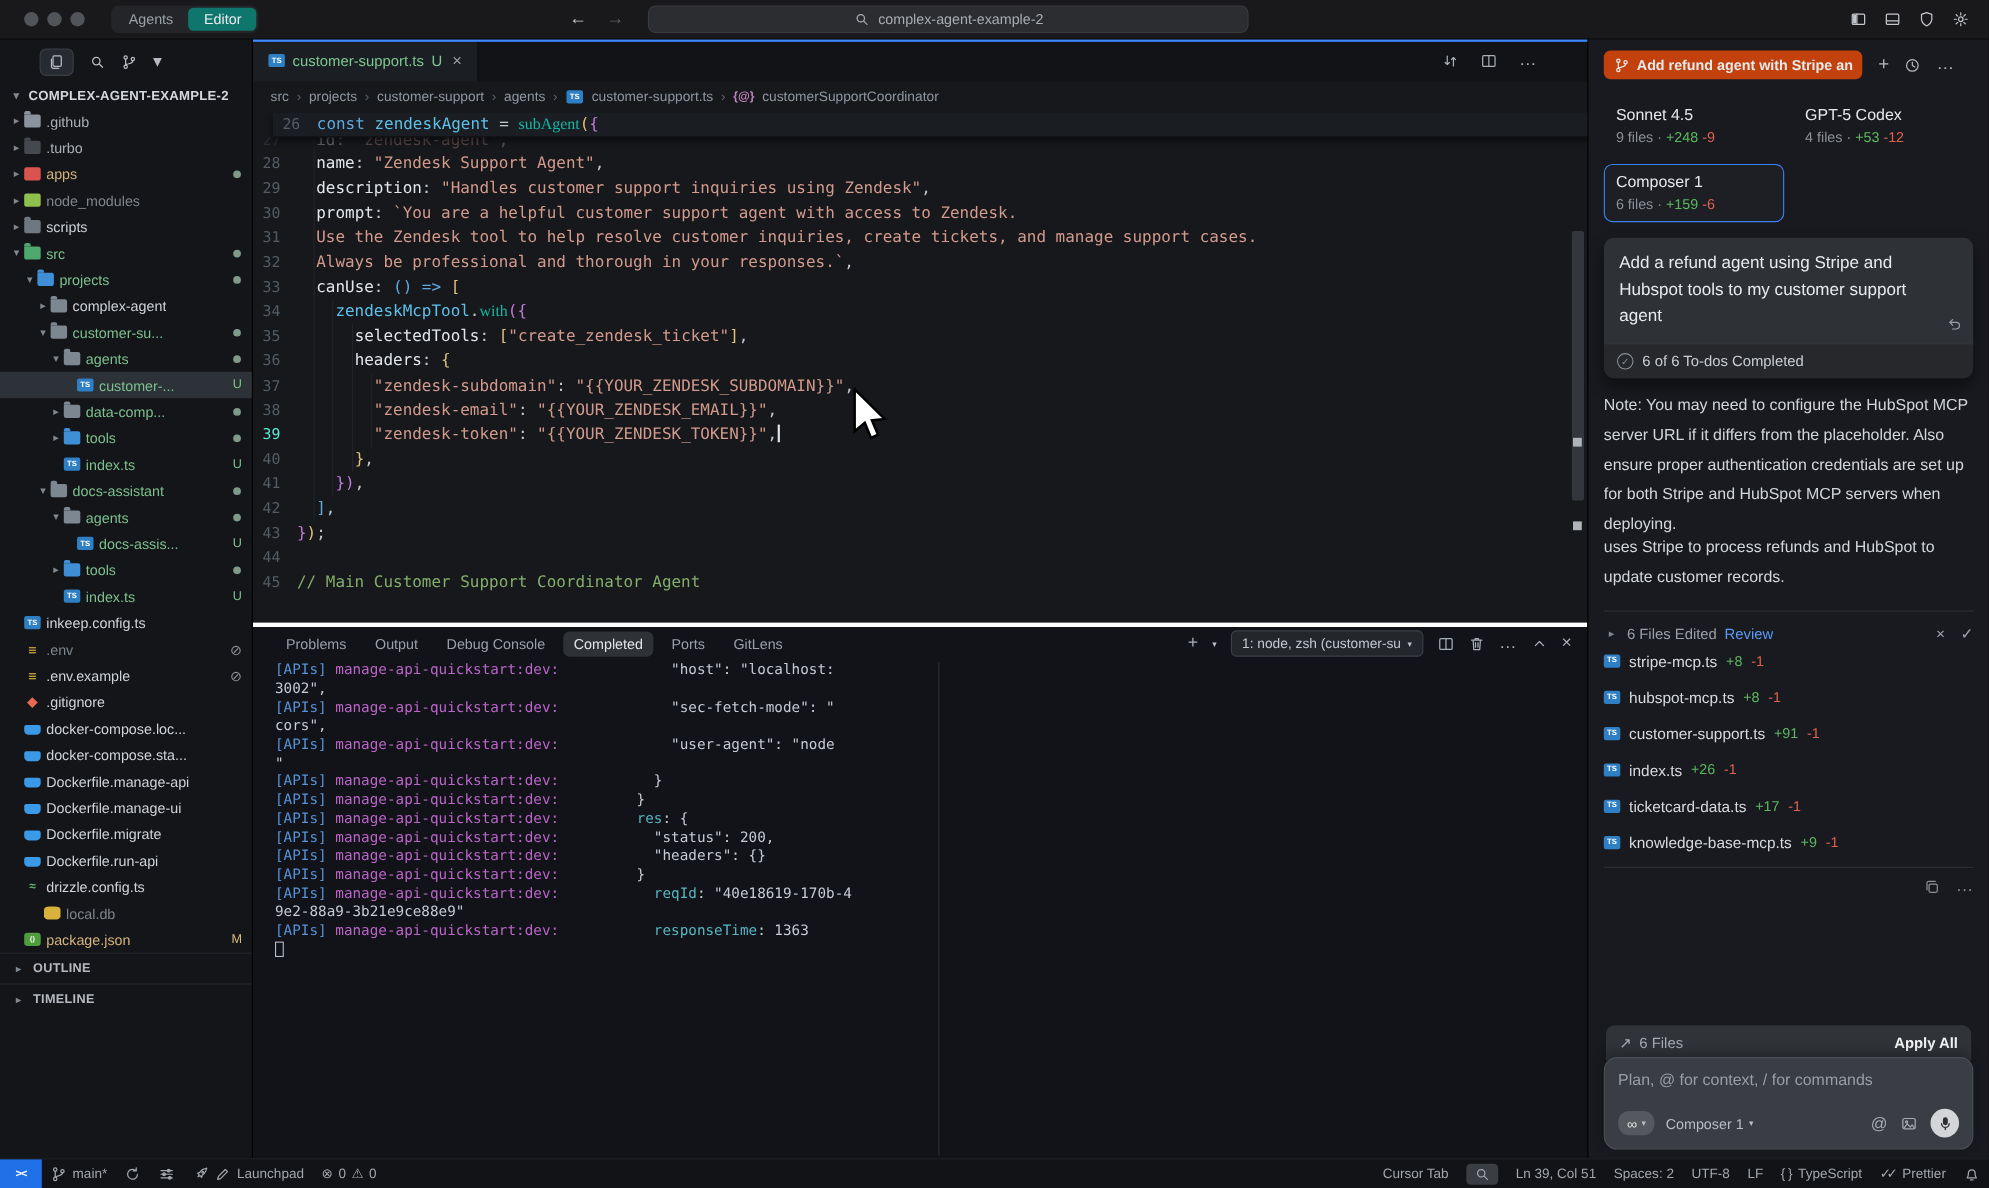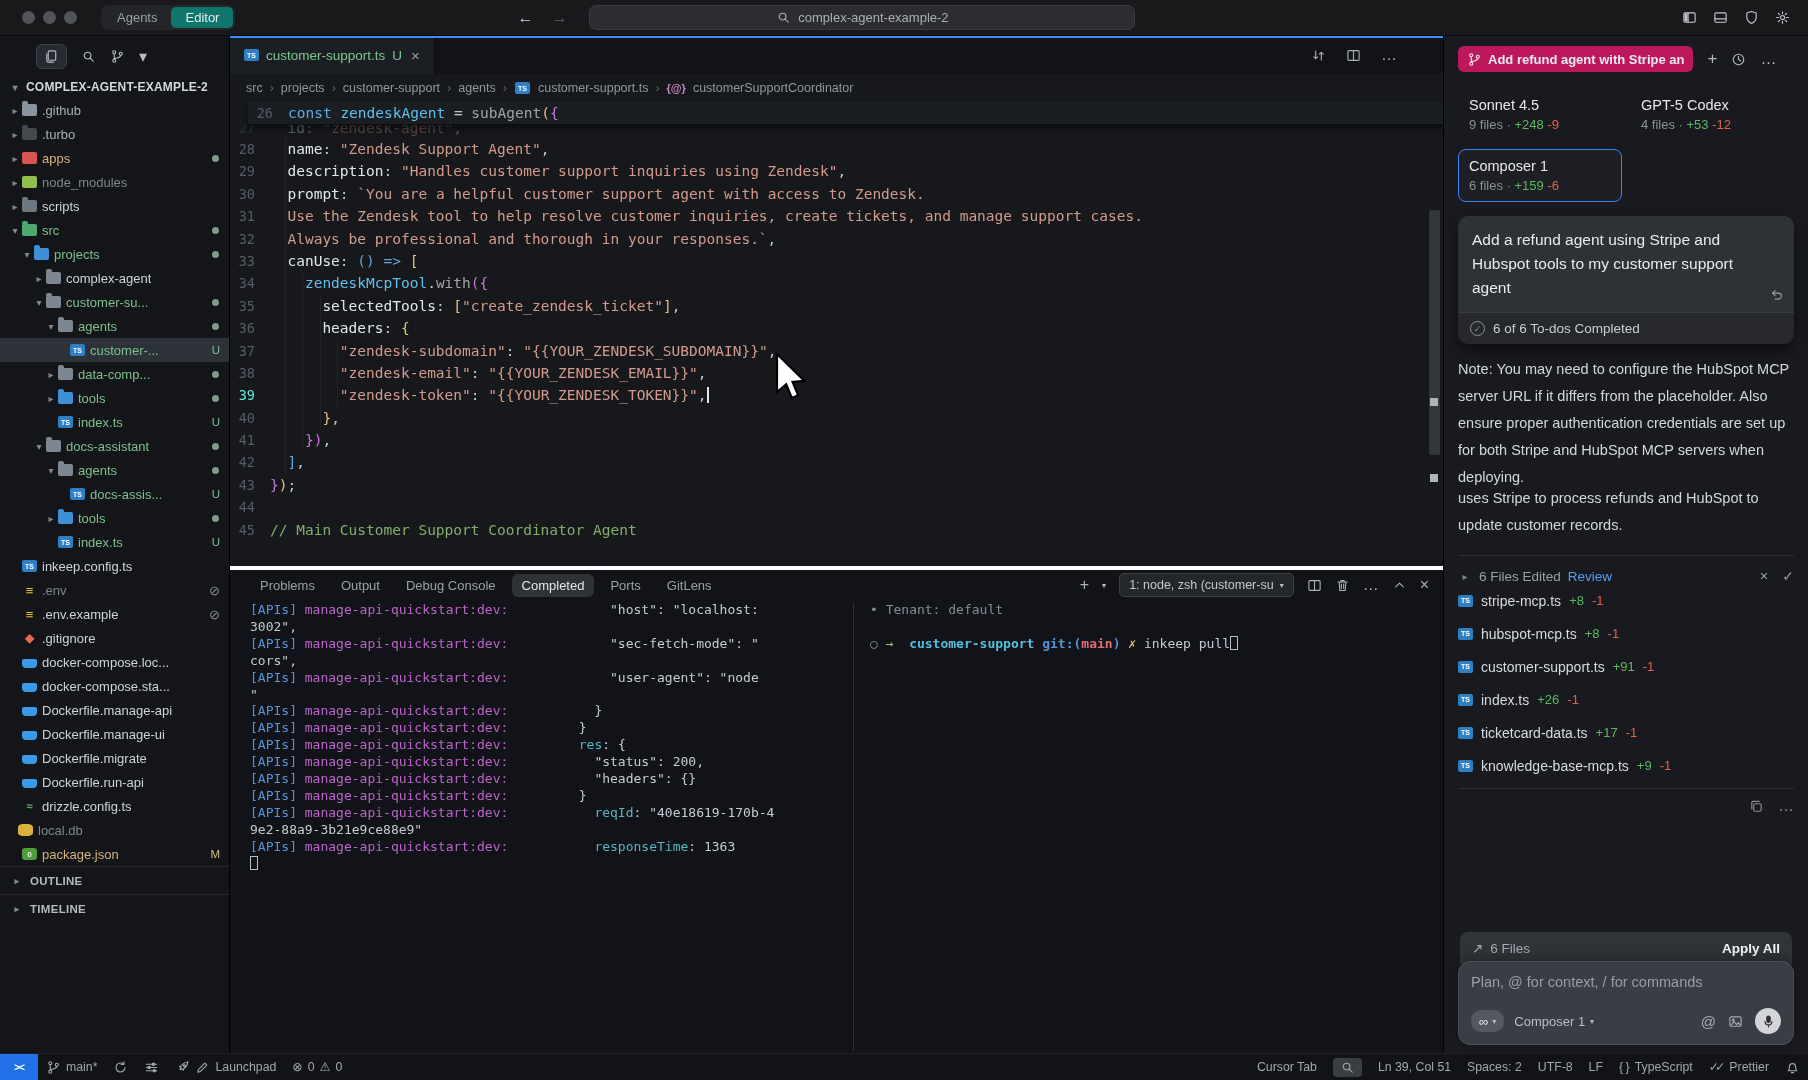--- a/index.html
+++ b/index.html
@@ -76,21 +76,21 @@
   .code-line { display:flex; height:22.4px; line-height:22.4px; position:relative; }
   .code-line.sticky { position:absolute; left:18px; top:0; width:100%; background:#1a1d22; z-index:4;
     box-shadow:0 4px 7px rgba(0,0,0,.55); }
   #codelines { position:absolute; top:23px; left:0; width:100%; }
   .code-line.clipped { height:13px; overflow:hidden; opacity:.35; }
   .code-line.clipped .gutter,.code-line.clipped .ltext { transform:translateY(-8px); }
   .gutter { width:40px; text-align:right; padding-right:15px; color:#555c66; flex:0 0 auto; font-size:13.5px; }
   .gutter.active { color:#5eead4; }
   .ltext { white-space:pre; }
   .guide { position:absolute; top:0; bottom:0; width:1px; background:rgba(255,255,255,.055); }
-  .tk-k{color:#5fa9e0;} .tk-i{color:#5fc0ea;} .tk-f{color:#a3a3a3;} .tk-p{color:#e2e6ea;}
+  .tk-k{color:#5fa9e0;} .tk-i{color:#5fc0ea;} .tk-f{color:#14b8a6;font-family:Liberation Serif, serif;} .tk-p{color:#e2e6ea;}
   .tk-w{color:#c2c8d0;} .tk-s{color:#d29a8c;} .tk-c{color:#84ad6a;} .tk-y{color:#e2c178;}
   .tk-m{color:#c678dd;} .tk-b{color:#5fa9e0;}
   .caret { display:inline-block; width:2px; height:16px; background:#e2e6ea; vertical-align:-3px; }
   #edscroll { position:absolute; right:3px; top:108px; width:11px; height:245px; background:#33363c; border-radius:2px; }
   .edmark { position:absolute; right:5px; width:8px; height:8px; background:#aeb4ba; }
 
   
   #panel { position:absolute; left:0; top:530px; width:100%; bottom:0; background:#111318; border-top:4px solid #ffffff; }
   #paneltabs { height:30px; display:flex; align-items:center; gap:6px; padding-left:20px; font-size:13px; color:#9aa0a6; }
   .ptab { padding:4px 10px; border-radius:6px; }
@@ -106,21 +106,21 @@
   .tline { white-space:pre; }
   .tk-tb{color:#5693d6;} .tk-tm{color:#bb65c8;} .tk-tw{color:#c6cbd1;} .tk-cy{color:#56b6c2;}
   .tk-d{color:#868c93;} .tk-g{color:#8fce6f;} .tk-cy2{color:#53c1de;font-weight:700;}
   .tk-bl{color:#5693d6;font-weight:700;} .tk-rd{color:#e06c75;font-weight:700;} .tk-yl{color:#e3c06a;font-weight:700;}
   .caret-hollow { display:inline-block; width:8px; height:14px; border:1px solid #b7bdc4; vertical-align:-2px; }
 
   
   #chat { position:absolute; left:1443px; right:0; top:36px; bottom:27px; background:#191a1f;
     border-left:1px solid #000; padding:10px 14px 8px; display:flex; flex-direction:column; }
   #chathead { display:flex; align-items:center; gap:12px; }
-  #chattitle { flex:0 0 auto; display:flex; align-items:center; gap:6px; background:#be185d; border-radius:6px;
+  #chattitle { flex:0 0 auto; display:flex; align-items:center; gap:6px; background:#c2410c; border-radius:6px;
     height:26px; padding:0 9px; font-size:13px; font-weight:700; color:#e8eaec; max-width:238px;
     white-space:nowrap; overflow:hidden; }
   #chathead .hic { color:#b4b8bd; margin-left:2px; }
   #chathead .plus { font-size:17px; }
   #models { display:grid; grid-template-columns:1fr 1fr; gap:8px; margin-top:16px; }
   .mcell { padding:8px 10px; border-radius:8px; border:1px solid transparent; }
   .mcell.selected { border:1.5px solid #3b82f6; background:#1d1f24; }
   .mname { font-size:14.5px; color:#e6e8ea; }
   .mmeta { font-size:13px; color:#8d9196; margin-top:4px; }
   .madd { color:#5cb85f; } .mdel { color:#e0604f; }
@@ -414,21 +414,21 @@
         <div class="trow" style="padding-left: 8px;">
           <span class="tarrow"></span>
           <span class="fic fi-docker"></span>
           <span class="tlabel c-white">Dockerfile.run-api</span>
         </div>
         <div class="trow" style="padding-left: 8px;">
           <span class="tarrow"></span>
           <span class="fic fi-drizzle">≈</span>
           <span class="tlabel c-white">drizzle.config.ts</span>
         </div>
-        <div class="trow" style="padding-left: 4px;">
+        <div class="trow" style="padding-left: 26px;">
           <span class="tarrow"></span>
           <span class="fic fi-db"></span>
           <span class="tlabel c-dim">local.db</span>
         </div>
         <div class="trow" style="padding-left: 8px;">
           <span class="tarrow"></span>
           <span class="fic fi-npm">{}</span>
           <span class="tlabel c-yellow">package.json</span>
           <span class="tbadge bM">M</span>
         </div>
@@ -637,25 +637,20 @@
         <span class="icx">
             <svg width="15" height="15" viewBox="0 0 16 16" fill="none" stroke="currentColor" stroke-width="1.2" stroke-linecap="round" stroke-linejoin="round">
               <path d="M4 9.5l4-4 4 4"></path>
             </svg>
           </span>
         <span class="icx">×</span>
       </div>
       <div id="termwrap">
         <div id="termleft"><div class="tline"><span class="tk-tb">[APIs]</span><span class="tk-tm"> manage-api-quickstart:dev:</span><span class="tk-tw">             "host": "localhost:</span></div><div class="tline"><span class="tk-tw">3002",</span></div><div class="tline"><span class="tk-tb">[APIs]</span><span class="tk-tm"> manage-api-quickstart:dev:</span><span class="tk-tw">             "sec-fetch-mode": "</span></div><div class="tline"><span class="tk-tw">cors",</span></div><div class="tline"><span class="tk-tb">[APIs]</span><span class="tk-tm"> manage-api-quickstart:dev:</span><span class="tk-tw">             "user-agent": "node</span></div><div class="tline"><span class="tk-tw">"</span></div><div class="tline"><span class="tk-tb">[APIs]</span><span class="tk-tm"> manage-api-quickstart:dev:</span><span class="tk-tw">           }</span></div><div class="tline"><span class="tk-tb">[APIs]</span><span class="tk-tm"> manage-api-quickstart:dev:</span><span class="tk-tw">         }</span></div><div class="tline"><span class="tk-tb">[APIs]</span><span class="tk-tm"> manage-api-quickstart:dev:</span><span class="tk-tw">         </span><span class="tk-cy">res</span><span class="tk-tw">: {</span></div><div class="tline"><span class="tk-tb">[APIs]</span><span class="tk-tm"> manage-api-quickstart:dev:</span><span class="tk-tw">           "status": 200,</span></div><div class="tline"><span class="tk-tb">[APIs]</span><span class="tk-tm"> manage-api-quickstart:dev:</span><span class="tk-tw">           "headers": {}</span></div><div class="tline"><span class="tk-tb">[APIs]</span><span class="tk-tm"> manage-api-quickstart:dev:</span><span class="tk-tw">         }</span></div><div class="tline"><span class="tk-tb">[APIs]</span><span class="tk-tm"> manage-api-quickstart:dev:</span><span class="tk-tw">           </span><span class="tk-cy">reqId</span><span class="tk-tw">: "40e18619-170b-4</span></div><div class="tline"><span class="tk-tw">9e2-88a9-3b21e9ce88e9"</span></div><div class="tline"><span class="tk-tb">[APIs]</span><span class="tk-tm"> manage-api-quickstart:dev:</span><span class="tk-tw">           </span><span class="tk-cy">responseTime</span><span class="tk-tw">: 1363</span></div><div class="tline"><span class="caret-hollow"></span></div></div>
         <div id="termdiv"></div>
-        <div id="termright">
-            <div class="tline"><span class="tk-d">• Tenant: default</span></div>
-            <div class="tline">&nbsp;</div>
-            <div class="tline"><span class="tk-d">○ </span><span class="tk-g">→  </span><span class="tk-cy2">customer-support </span><span class="tk-bl">git:(</span><span class="tk-rd">main</span><span class="tk-bl">) </span><span class="tk-yl">✗ </span><span class="tk-tw">inkeep pull</span><span class="caret-hollow"></span></div>
-          </div>
       </div>
     </div>
   </div>
 
   <div id="chat">
     <div id="chathead">
       <div id="chattitle">
         <span class="icx">
             <svg width="15" height="15" viewBox="0 0 16 16" fill="none" stroke="currentColor" stroke-width="1.2" stroke-linecap="round" stroke-linejoin="round">
               <circle cx="4.5" cy="3.5" r="1.6"></circle>

